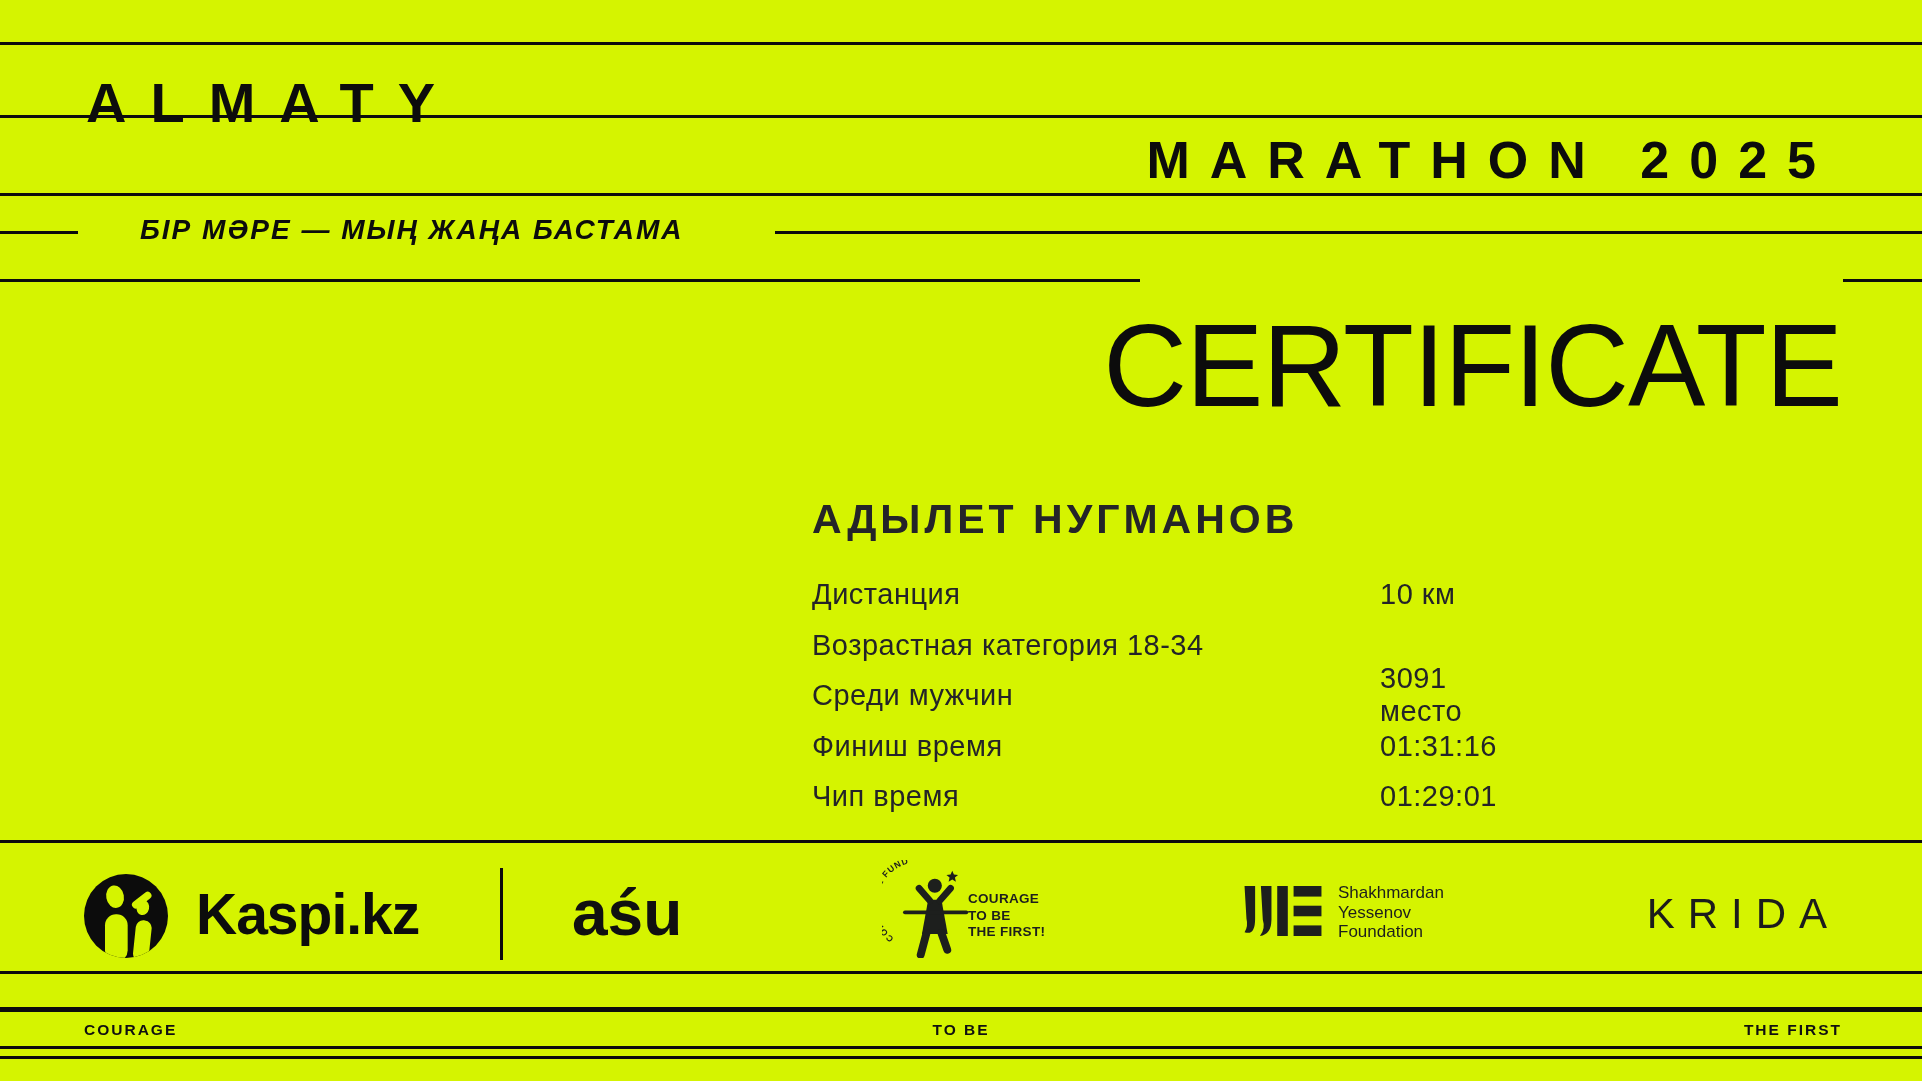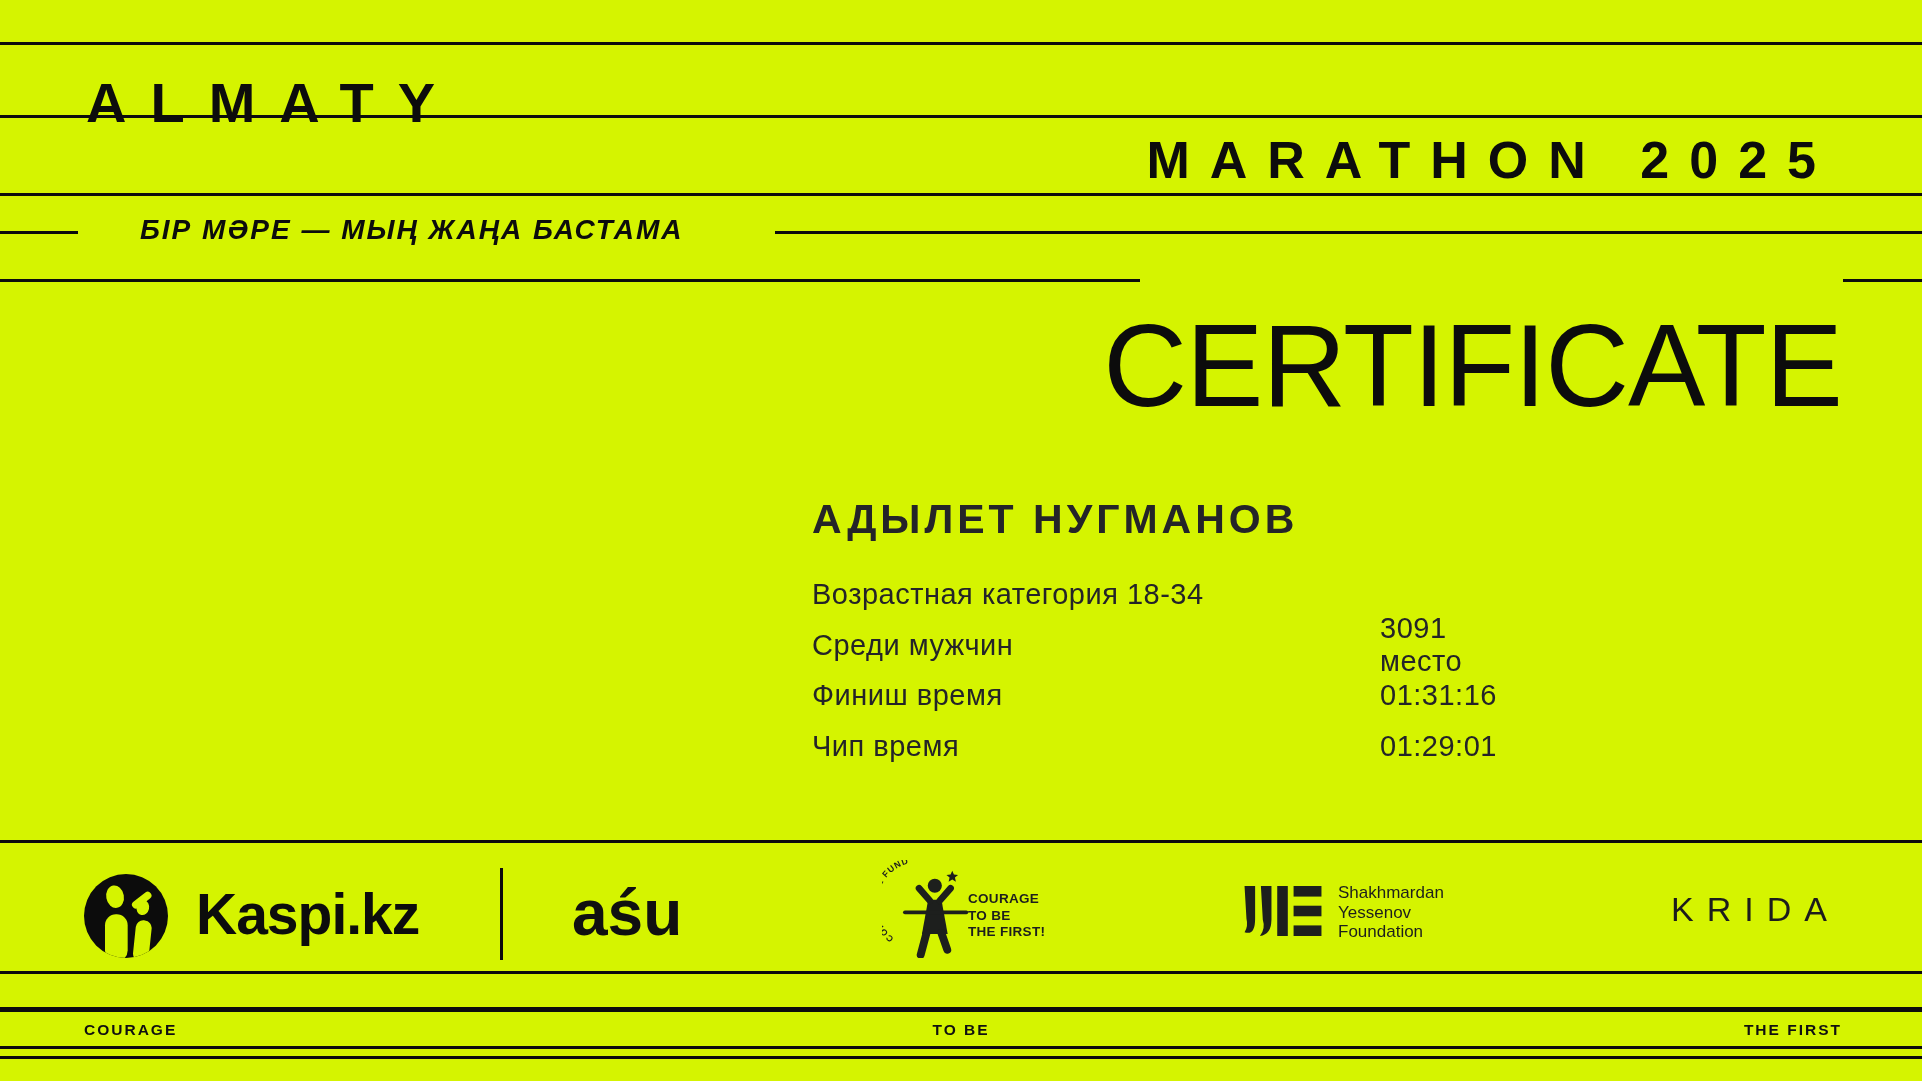--- a/index.html
+++ b/index.html
@@ -27,21 +27,21 @@
 
   .sponsor{position:absolute;}
   .kaspi-logo{left:84px;top:874px;width:84px;height:84px;}
   .kaspi-word{left:196px;top:883px;font-size:57px;font-weight:700;line-height:1.1;letter-spacing:-1px;color:#0c0c0c;}
   .vdivider{position:absolute;left:500px;top:868px;width:3px;height:92px;background:#0c0c0c;}
   .asu-word{left:572px;top:876px;font-size:64px;font-weight:700;letter-spacing:0px;color:#101010;}
   .cf-logo{left:882px;top:860px;width:94px;height:98px;}
   .cf-text{left:968px;top:891px;font-size:13.5px;line-height:16.5px;font-weight:600;letter-spacing:0.3px;color:#1d1f1d;}
   .ye-logo{left:1244px;top:886px;width:78px;height:50px;}
   .ye-text{left:1338px;top:883px;font-size:17px;line-height:19.5px;font-weight:500;color:#1d1f1d;}
-  .krida{right:82px;top:890px;font-size:34px;font-weight:400;letter-spacing:13px;color:#1c1c1c;}
+  .krida{right:82px;top:890px;font-size:42px;font-weight:400;letter-spacing:13px;color:#1c1c1c;}
 
   .foot-txt{top:1021px;font-size:15.5px;font-weight:700;letter-spacing:2px;color:#101010;}
   .foot-left{left:84px;}
   .foot-center{left:0;right:0;text-align:center;letter-spacing:2px;}
   .foot-right{right:80px;}
 </style>
 </head>
 <body>
 
 <div class="page">
@@ -57,20 +57,24 @@
   <div class="seg" style="left:775px;width:1147px;top:231px"></div>
 
   <div class="seg" style="left:0;width:1140px;top:279px"></div>
   <div class="seg" style="left:1843px;width:79px;top:279px"></div>
 
   <div class="t certificate">CERTIFICATE</div>
 
   <div class="t name">АДЫЛЕТ НУГМАНОВ</div>
 
   <div class="results">
+    <div class="rrow">
+      <span class="lbl">Дистанция</span>
+      <span class="val">10 км</span>
+    </div>
     <div class="rrow">
       <span class="lbl">Возрастная категория 18-34</span>
     </div>
     <div class="rrow">
       <span class="lbl">Среди мужчин</span>
       <span class="val">3091 место</span>
     </div>
     <div class="rrow">
       <span class="lbl">Финиш время</span>
       <span class="val">01:31:16</span>

